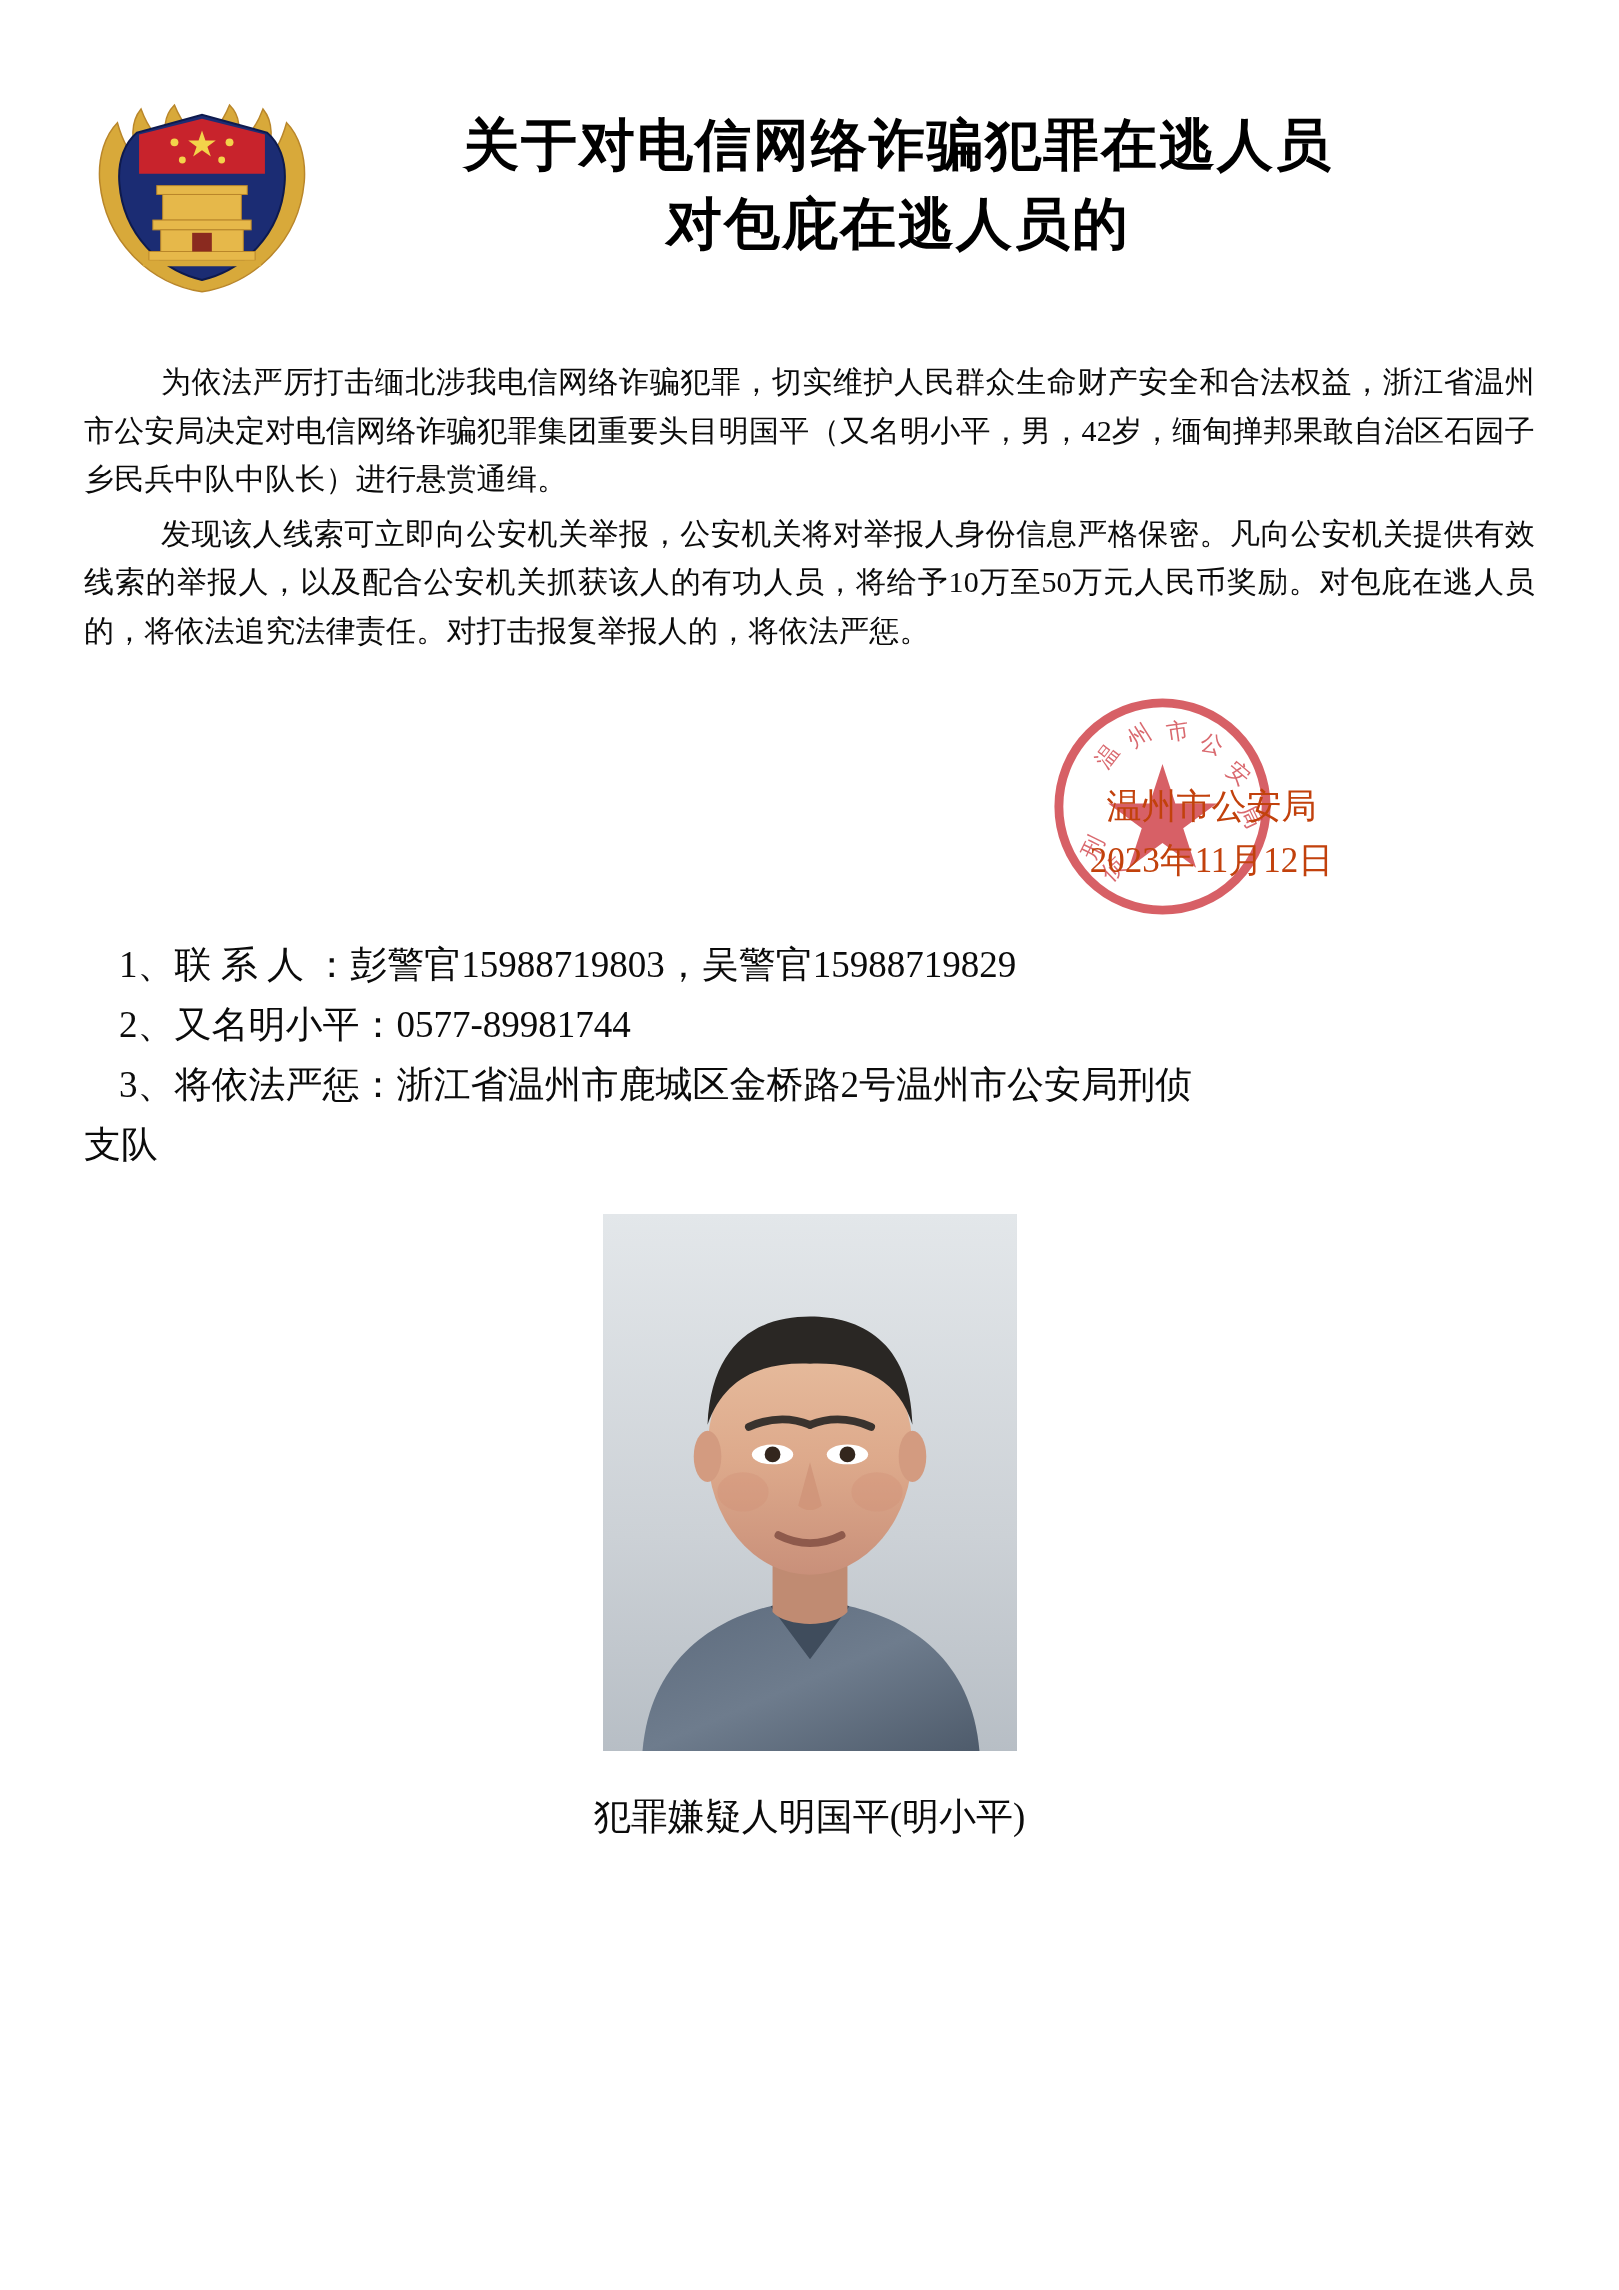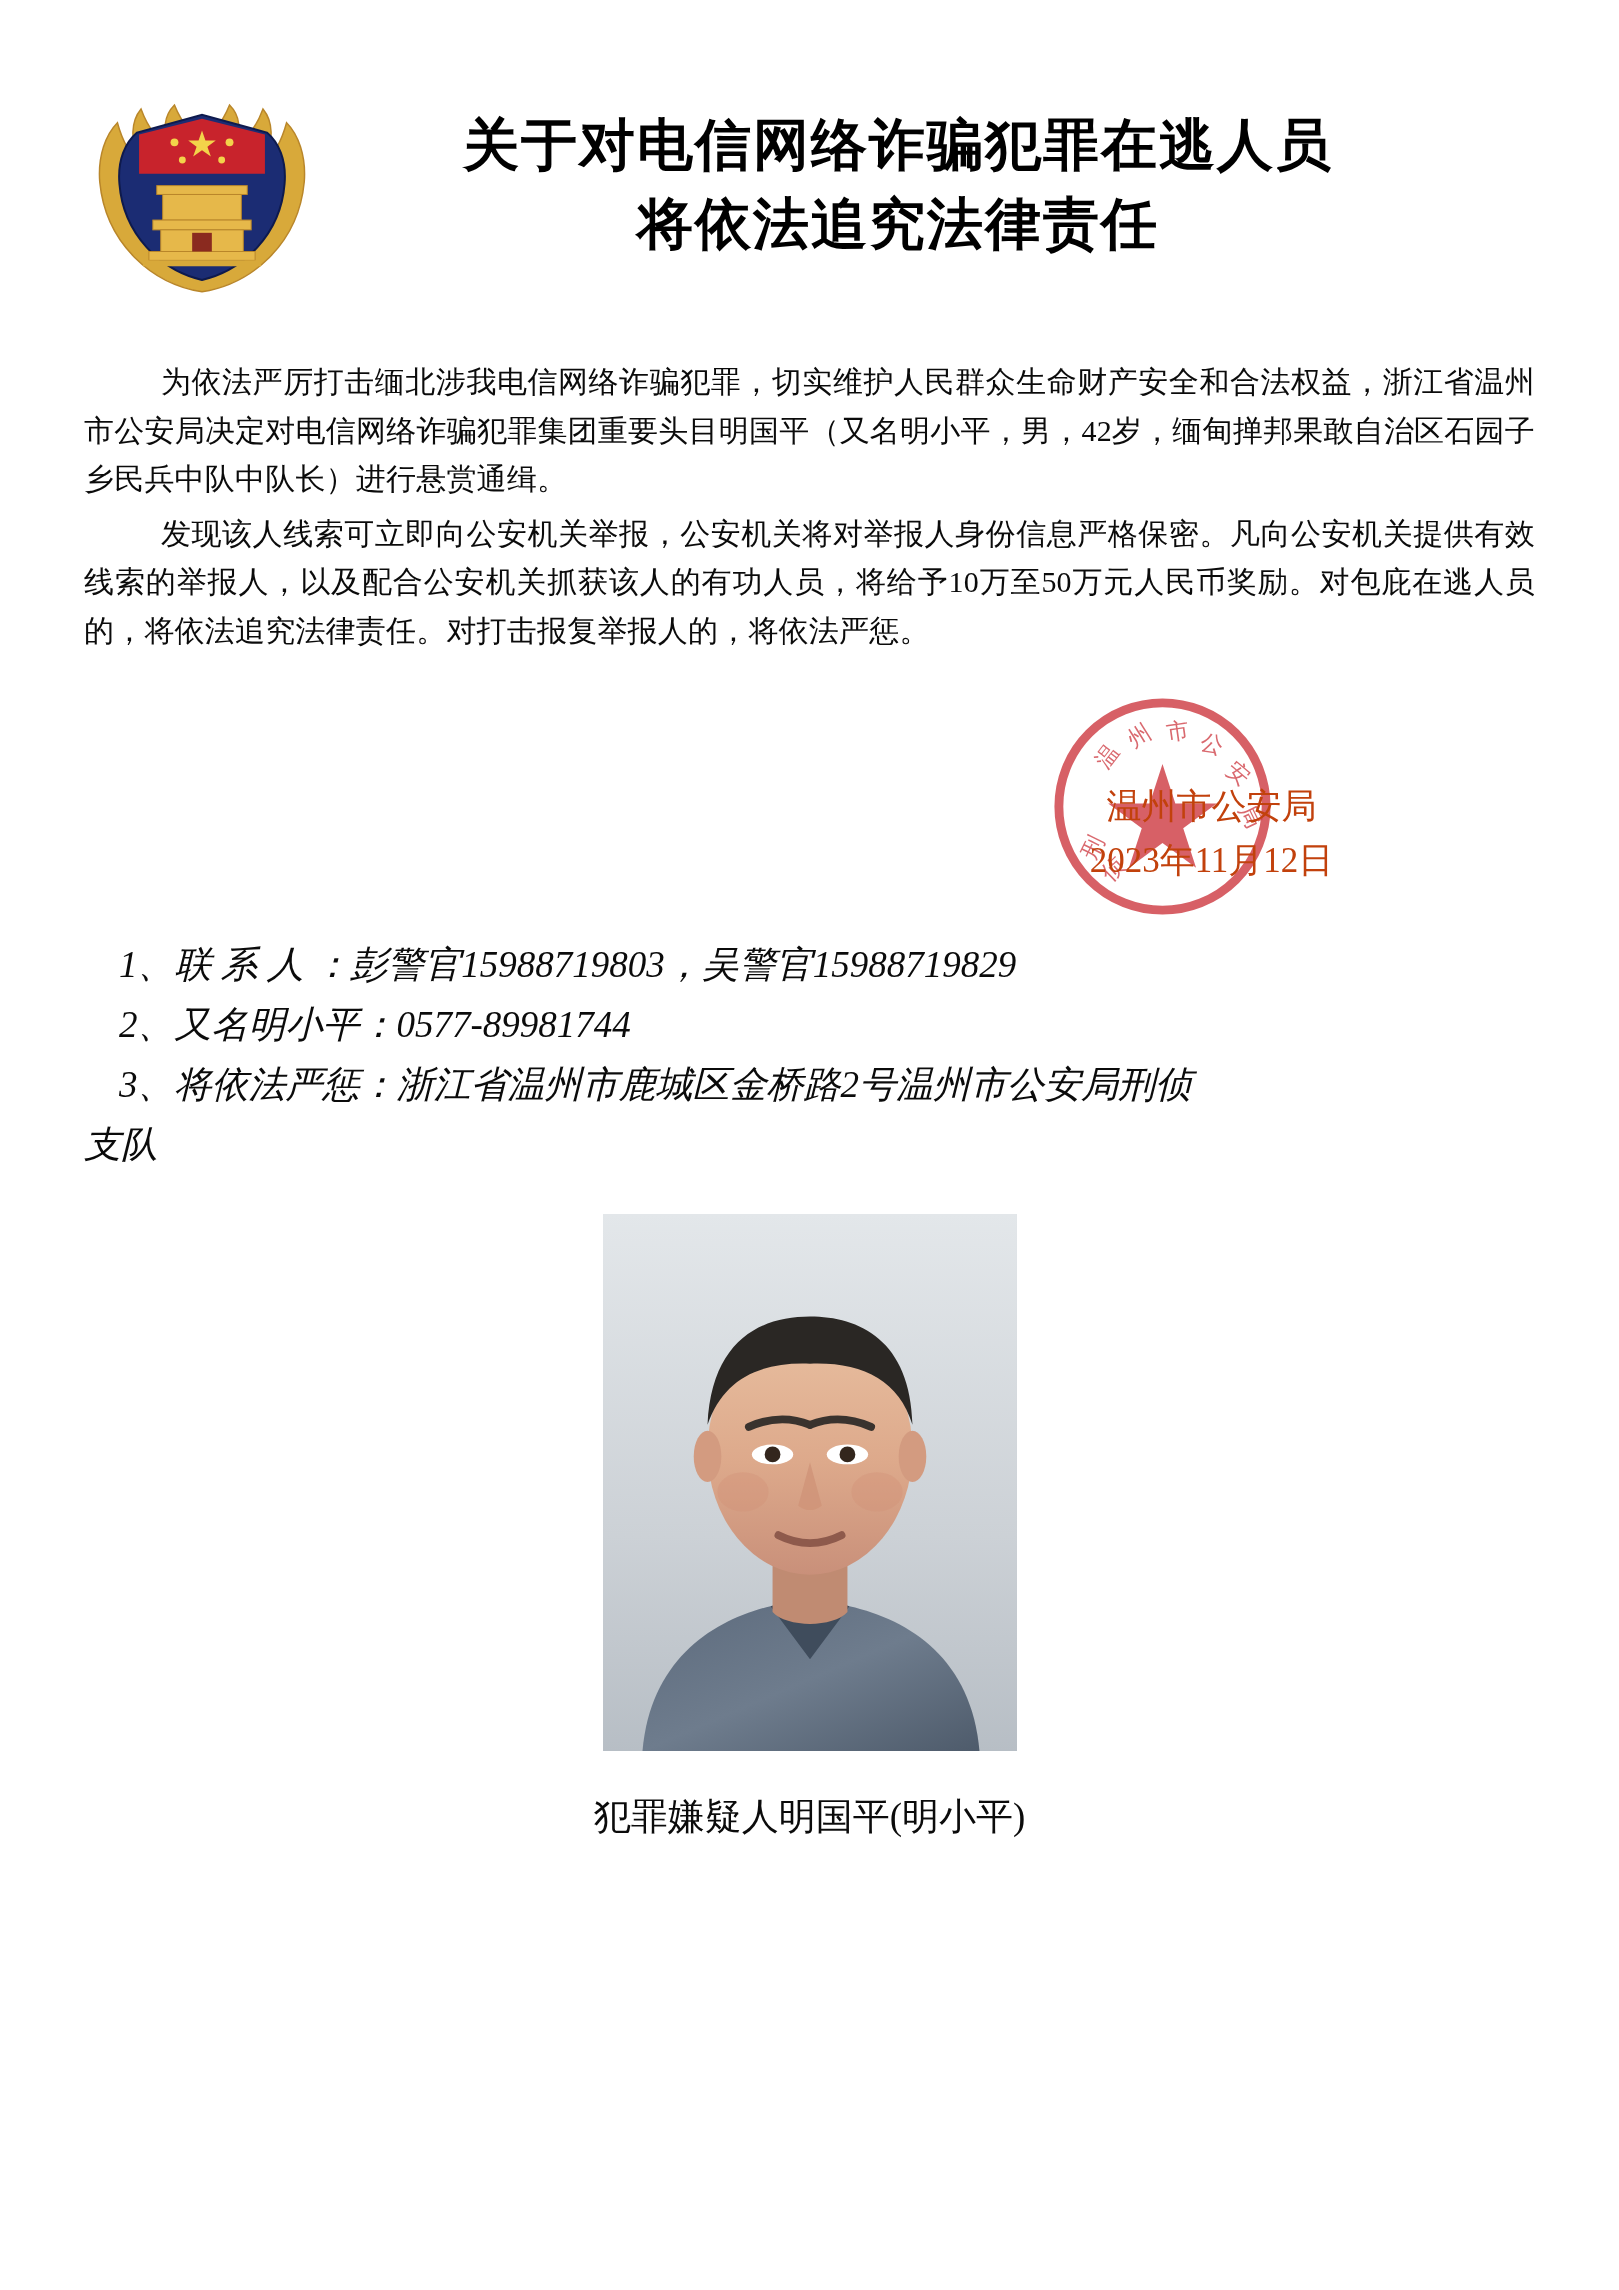--- a/index.html
+++ b/index.html
@@ -95,21 +95,20 @@
 
   
   .contact {
     margin-top: 5.9px;
     font-size: 37px;
     line-height: 1.62;
     color: #0b0b0b;
   }
   .contact-line {
     text-indent: 35px;
-    font-style: italic;
   }
   .contact-line.no-indent { text-indent: 0; }
 
   
   .photo-wrap {
     margin-top: 39px;
     text-align: center;
   }
   .photo {
     width: 414px;
@@ -160,21 +159,21 @@
           <rect x="66" y="167" width="108" height="9"></rect>
         </g>
         <rect x="110" y="148" width="20" height="19" fill="#8a2a1f"></rect>
 
         <rect x="60" y="176" width="120" height="6" fill="#d8a93a"></rect>
       </svg>
     </div>
 
     <div class="title-block">
       <div class="title-line">关于对电信网络诈骗犯罪在逃人员</div>
-      <div class="title-line">将依法追究法律责任</div>
+      <div class="title-line">对包庇在逃人员的</div>
     </div>
   </div>
 
   <div class="body-text">
     <p class="para">为依法严厉打击缅北涉我电信网络诈骗犯罪，切实维护人民群众生命财产安全和合法权益，浙江省温州市公安局决定对电信网络诈骗犯罪集团重要头目明国平（又名明小平，男，42岁，缅甸掸邦果敢自治区石园子乡民兵中队中队长）进行悬赏通缉。</p>
     <p class="para">发现该人线索可立即向公安机关举报，公安机关将对举报人身份信息严格保密。凡向公安机关提供有效线索的举报人，以及配合公安机关抓获该人的有功人员，将给予10万至50万元人民币奖励。对包庇在逃人员的，将依法追究法律责任。对打击报复举报人的，将依法严惩。</p>
   </div>
 
   <div class="sign-area">
     <div class="seal">

